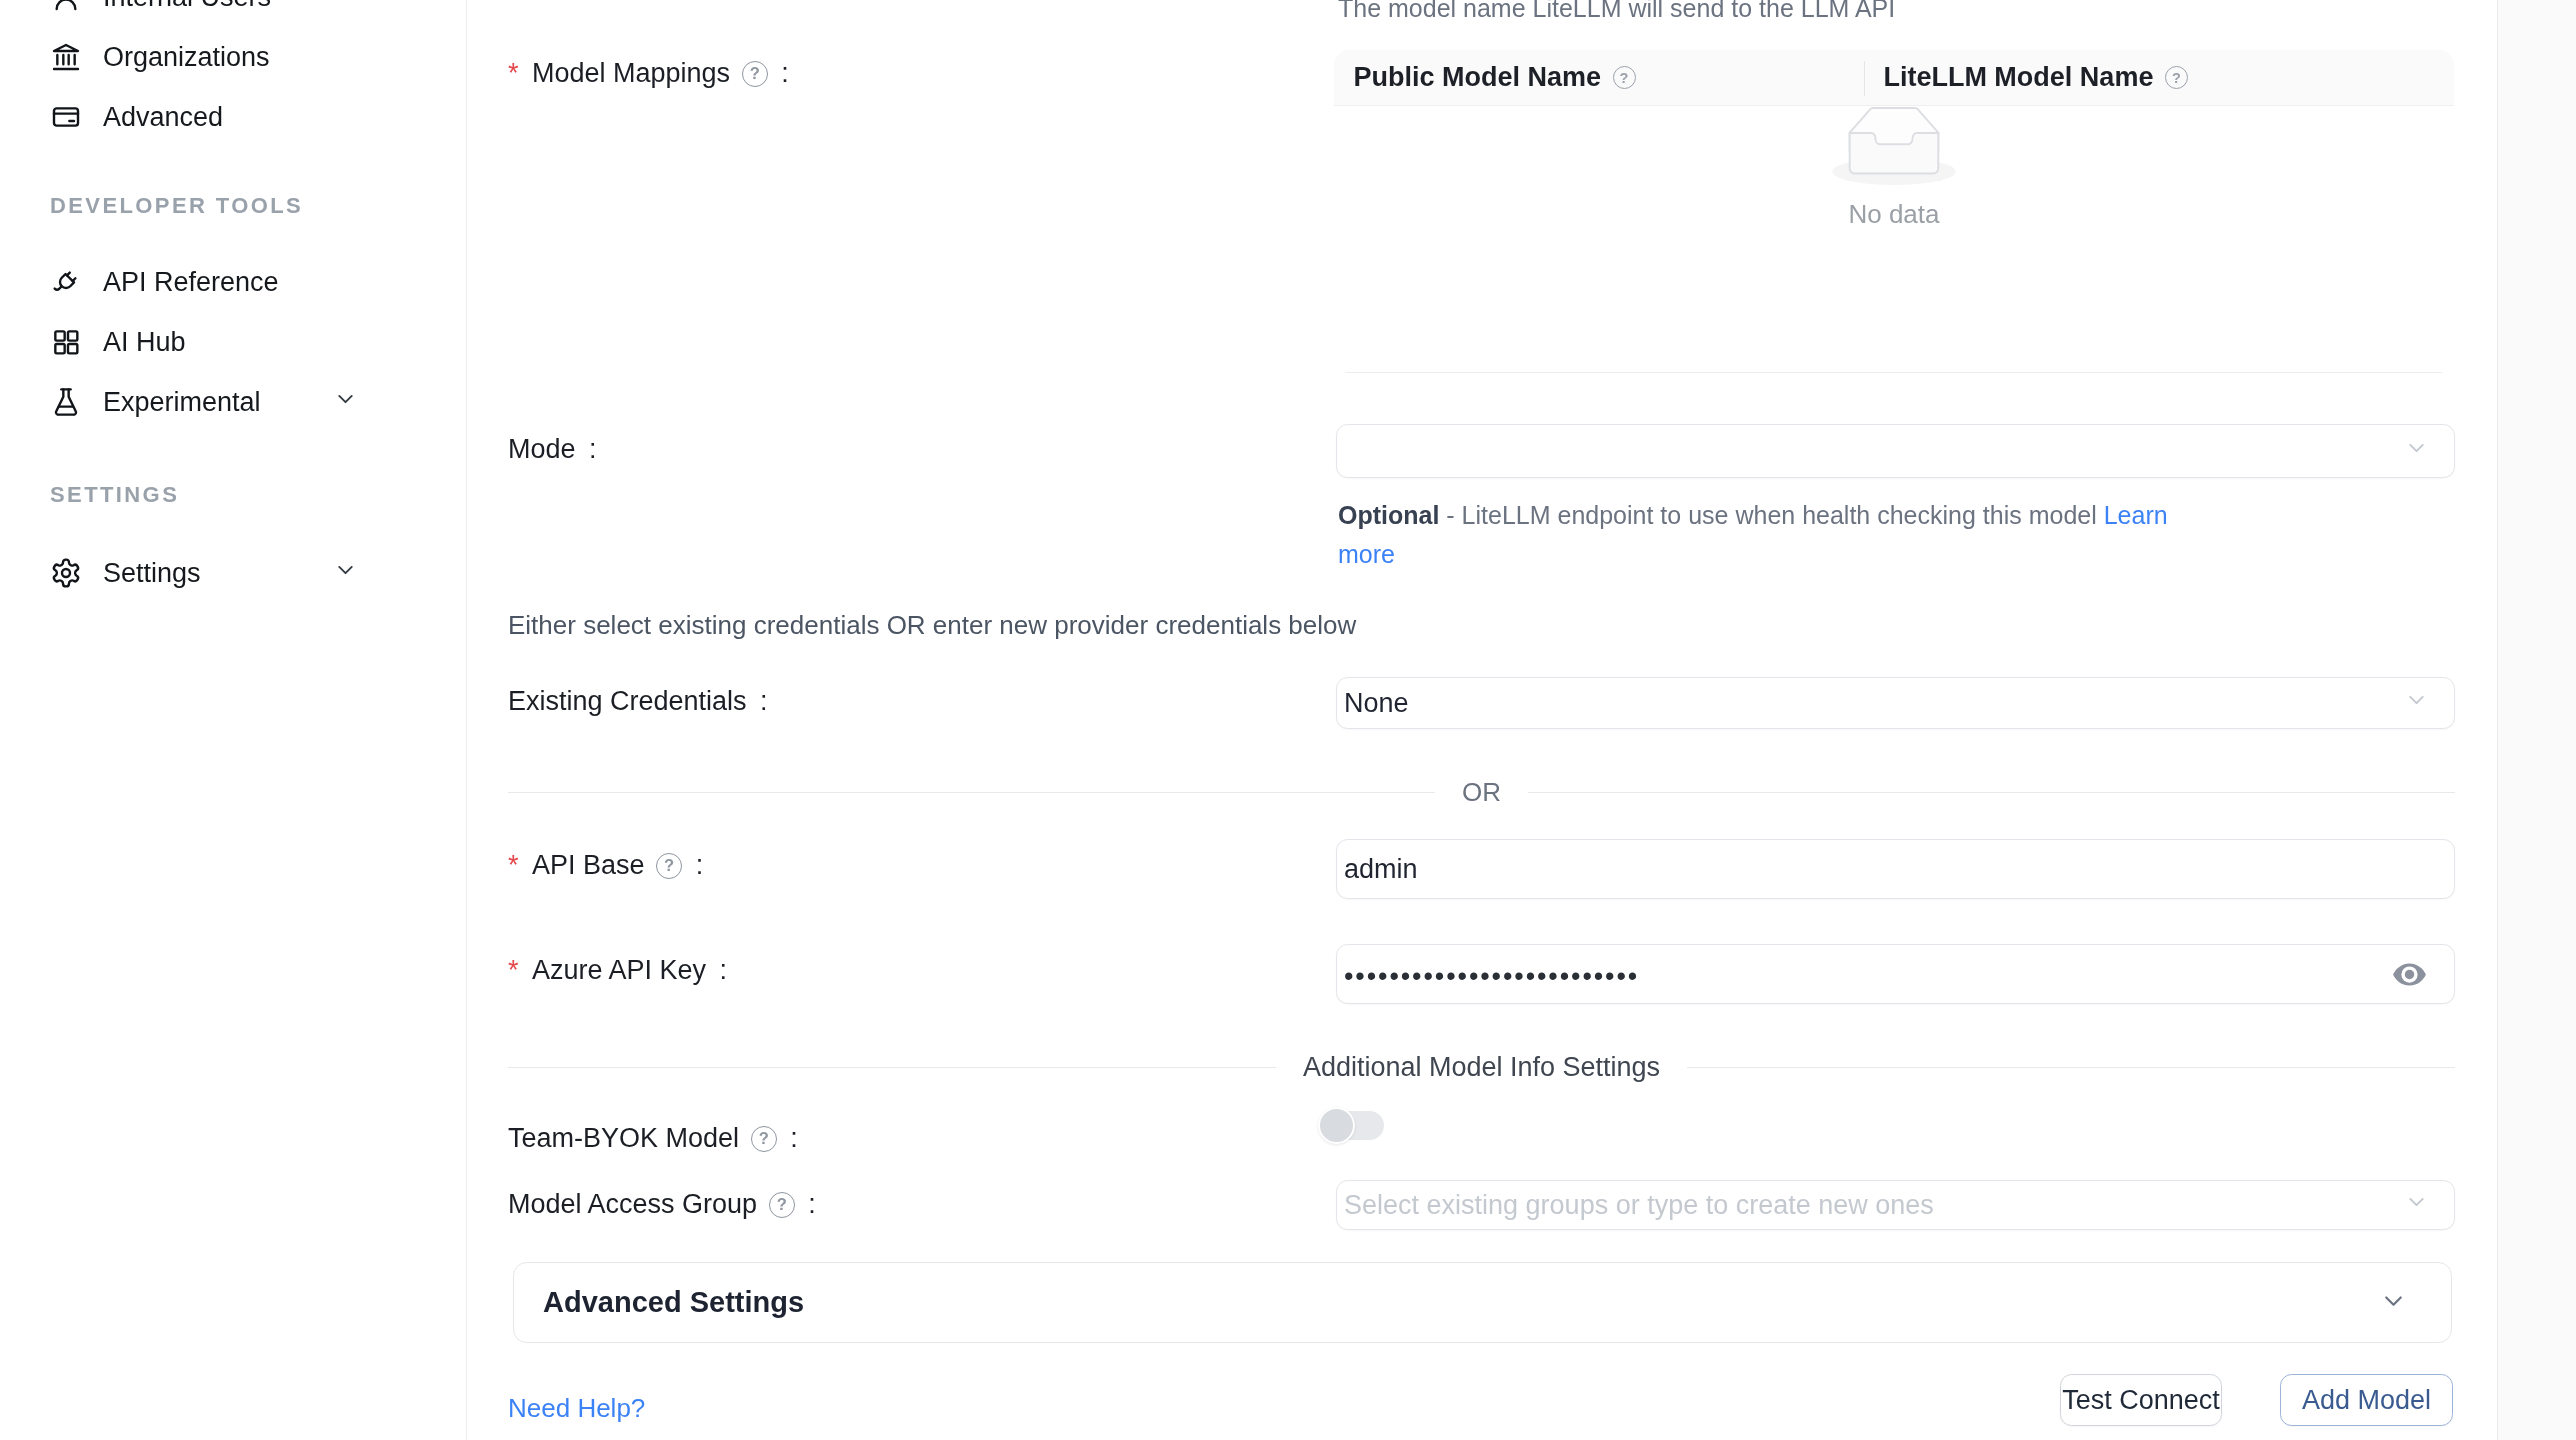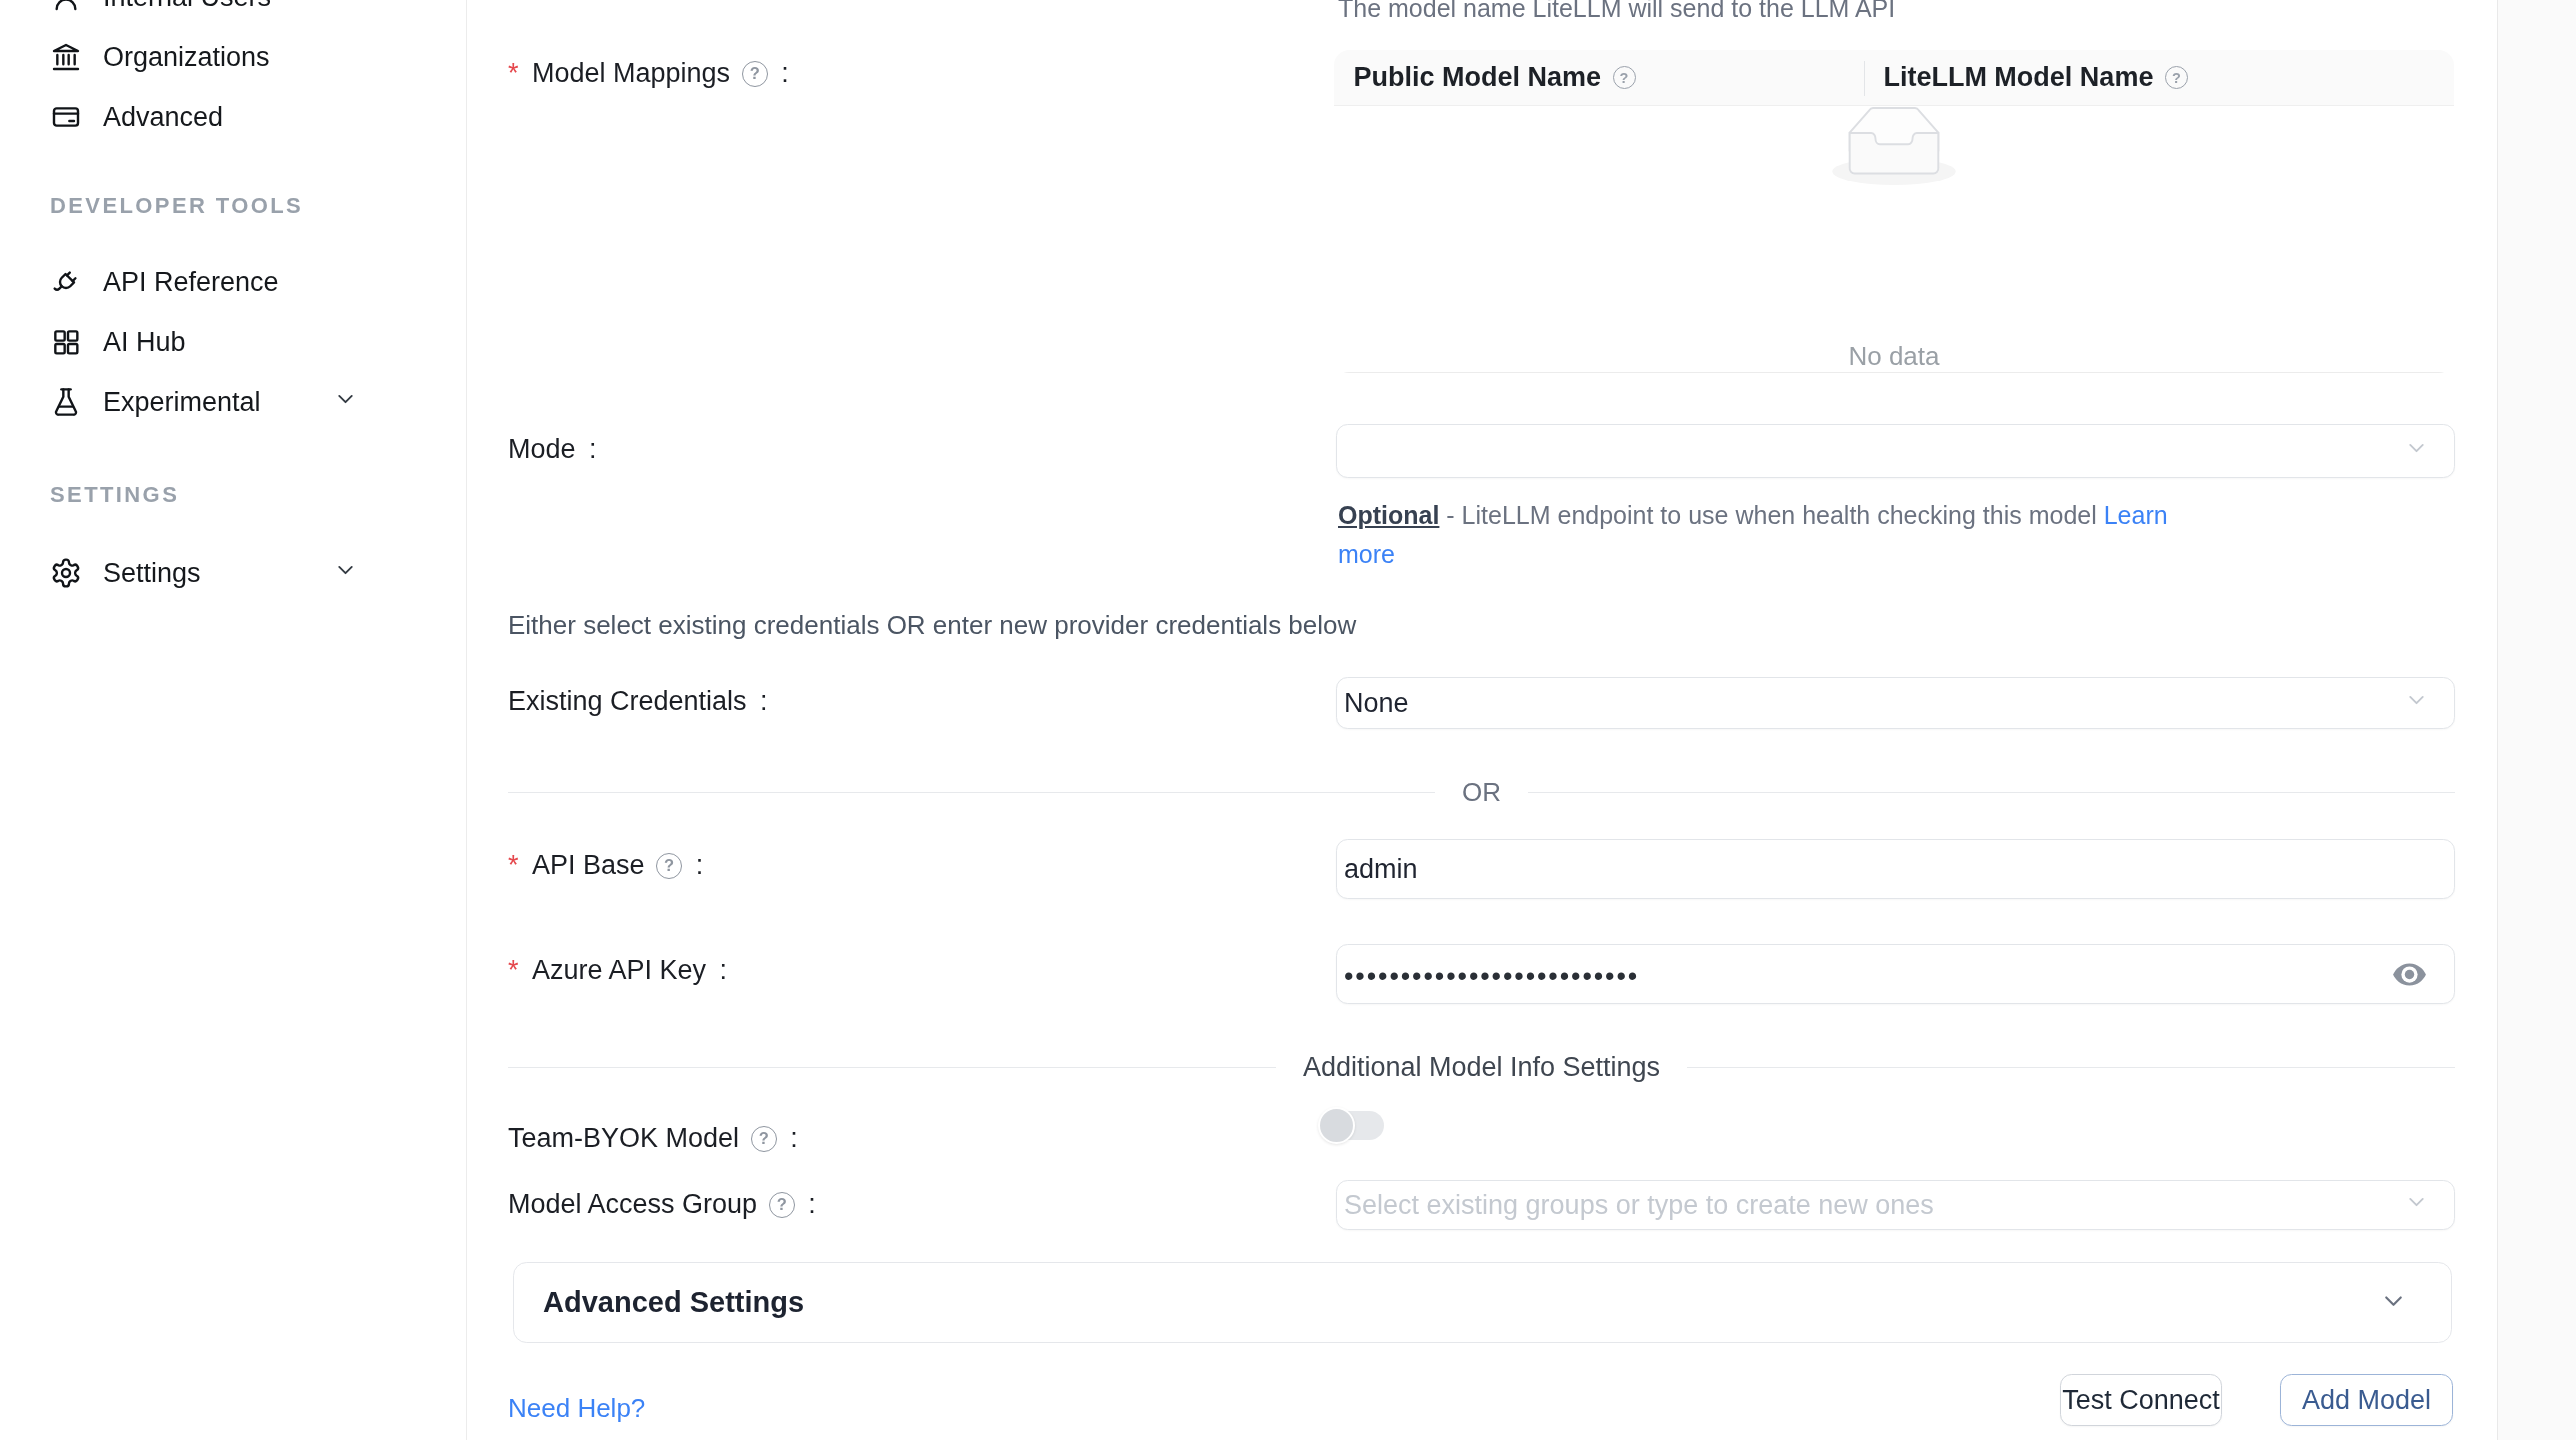--- a/index.html
+++ b/index.html
@@ -55,39 +55,39 @@
   .mm-th {
     display:flex; align-items:center; gap:11.6px; padding-left:19.4px;
     font-size:27px; font-weight:700; color:#1d2127;
   }
   .mm-th.c1 { width:530px; }
   .mm-th.c2 { flex:1; }
   .mm-col-sep { position:absolute; left:530px; top:10.7px; height:35px; width:1px; background:#e3e5e8; }
   .mm-th .qicon { width:23px; height:23px; font-size:14.5px; border-color:#9aa1ab; color:#9aa1ab; }
   .mm-body {
     height:267px; background:#fff; border-bottom:1px solid #ececec;
-    display:flex; flex-direction:column; align-items:center; justify-content:space-between; gap:13.6px;
+    display:flex; flex-direction:column; align-items:center; justify-content:flex-start; gap:13.6px;
   }
   .empty-text { font-size:26px; color:#9aa0a6; }
 
   
   .select-box, .text-input {
     position:absolute; left:1336px; width:1119px; background:#fff;
     border:1px solid #e2e5e9; border-radius:11.6px;
     display:flex; align-items:center; padding:0 25px 0 7px;
     font-size:27px; color:#1f2430; box-shadow:0 1px 1.9px rgba(0,0,0,0.03);
   }
   .select-chevron { margin-left:auto; }
   .select-chevron svg { width:25px; height:25px; stroke:#c3c8cf; }
   .placeholder { color:#c4c9d0; }
   .dots { font-size:27px; letter-spacing:1.9px; color:#2a2f36; line-height:1; padding-top:5.8px; }
 
   
   .mode-help { position:absolute; left:1338px; top:496px; font-size:25px; color:#6b7280; line-height:39px; }
-  .mode-help b { color:#374151;text-decoration:underline; }
+  .mode-help b { color:#374151; }
   .link { color:#3b82f6; cursor:pointer; }
 
   .either-note { position:absolute; left:508px; top:610px; font-size:26px; color:#4b5563; }
 
   
   .h-divider {
     position:absolute; left:508px; width:1947px; height:43px;
     display:flex; align-items:center; gap:27px; font-size:26px; color:#6b7280;
   }
   .h-divider::before, .h-divider::after { content:""; flex:1; height:1px; background:#e7e9ec; }

